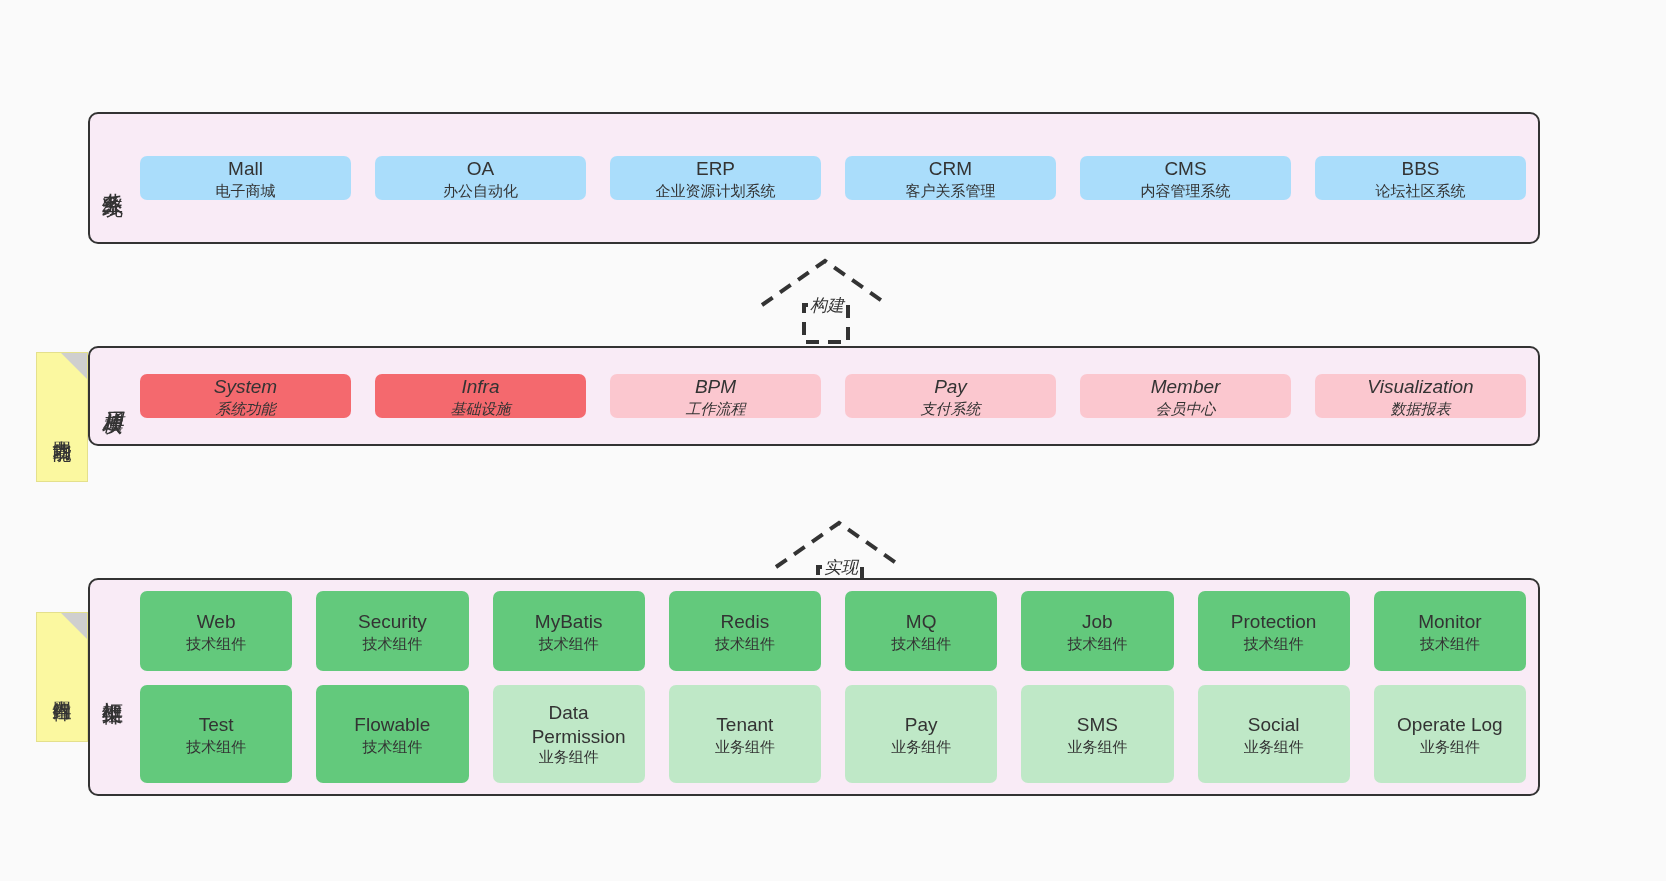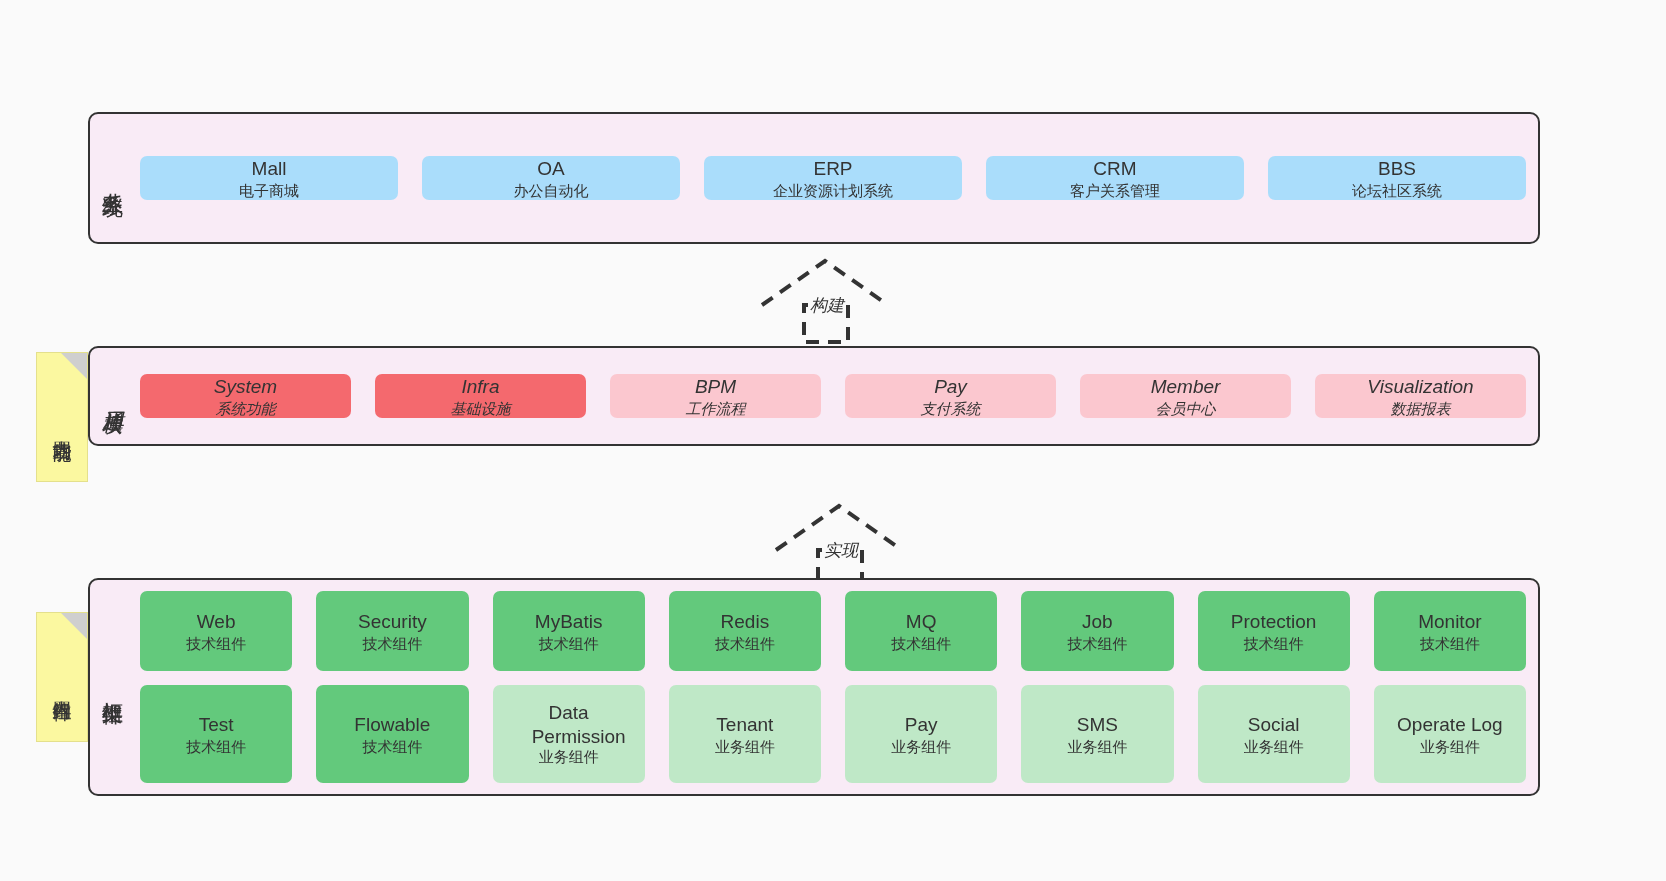--- a/index.html
+++ b/index.html
@@ -151,20 +151,24 @@
         <div class="card blue">
           <span class="l1">ERP</span>
           <span class="l2">企业资源计划系统</span>
         </div>
 
         <div class="card blue">
           <span class="l1">CRM</span>
           <span class="l2">客户关系管理</span>
         </div>
 
+        <div class="card blue">
+          <span class="l1">CMS</span>
+          <span class="l2">内容管理系统</span>
+        </div>
 
         <div class="card blue">
           <span class="l1">BBS</span>
           <span class="l2">论坛社区系统</span>
         </div>
 
       </div>
     </div>
   </div>
 
@@ -213,21 +217,21 @@
 
         <div class="card pink">
           <span class="l1">Visualization</span>
           <span class="l2">数据报表</span>
         </div>
 
       </div>
     </div>
   </div>
 
-  <div class="connector" style="left:774px; top:503px; width:150px; height:86px;">
+  <div class="connector" style="left:774px; top:520px; width:150px; height:86px;">
     <svg width="150" height="86" viewBox="0 0 150 86">
       <path d="M 2 47 L 65 3 L 128 47" fill="none" stroke="#333333" stroke-width="4" stroke-dasharray="13,9" stroke-linecap="butt"></path>
       <path d="M 44 47 L 88 47 L 88 84 L 44 84 Z" fill="none" stroke="#333333" stroke-width="4" stroke-dasharray="13,9" stroke-linecap="butt"></path>
     </svg>
     <span class="connector-label" style="left:48px; top:36px;">实现</span>
   </div>
 
   <div class="note" style="left:36px; top:612px; width:52px; height:130px;">
     <div class="fold"></div>
     <span>内置组件</span>

